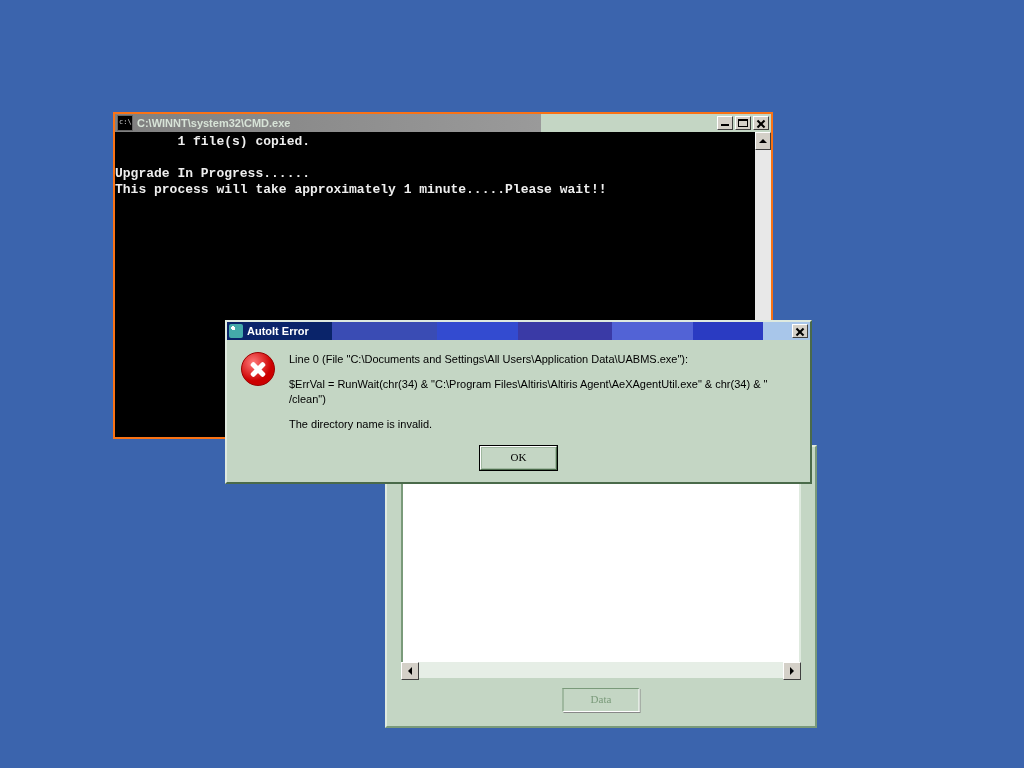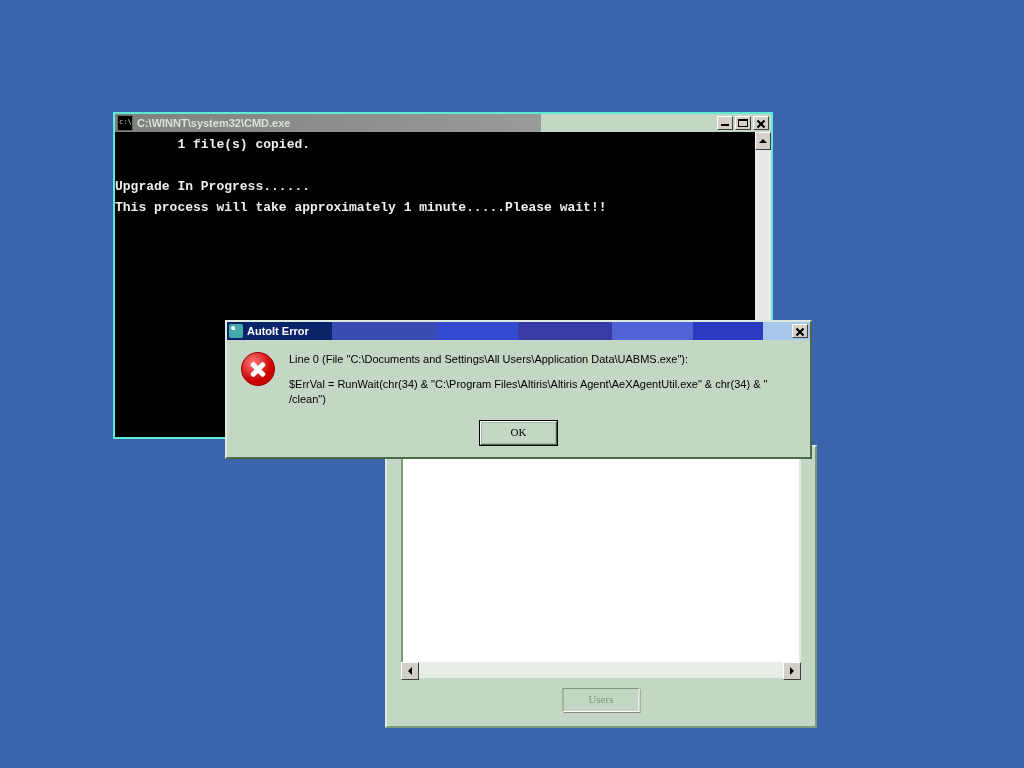--- a/index.html
+++ b/index.html
@@ -13,21 +13,21 @@
     background: #3b64ad;
   }
 
   
   .cmd-window {
     position: absolute;
     left: 113px;
     top: 112px;
     width: 660px;
     height: 327px; 
-    border: 2px solid #5eead4;
+    border: 2px solid #f97316;
     background: #000;
     box-sizing: border-box;
   }
   .cmd-titlebar {
     height: 18px;
     background: linear-gradient(to right, #808080 0%, #9a9a9a 65%, #c4d6c4 65%, #c4d6c4 100%);
     display: flex;
     align-items: center;
     padding: 0 2px;
     color: #d7e3d7;
@@ -84,21 +84,21 @@
     left: 0; top: 18px; right: 0; bottom: 0;
     display: flex;
   }
   .cmd-content {
     flex: 1;
     background: #000;
     color: #eee;
     font-family: "Courier New", monospace;
     font-size: 13px;
     font-weight: bold;
-    line-height: 21px;
+    line-height: 16px;
     white-space: pre;
     overflow: hidden;
     padding: 2px 0 0 0;
   }
   .cmd-scroll {
     width: 16px;
     background: #d4d0c8;
     display: flex;
     flex-direction: column;
   }
@@ -276,32 +276,33 @@
   <div class="white-inner"></div>
   <div class="white-hscroll">
     <div class="sb-btn">
         <div class="arrow-left"></div>
       </div>
     <div class="sb-track"></div>
     <div class="sb-btn">
         <div class="arrow-right"></div>
       </div>
   </div>
-  <div class="white-close">Users</div>
+  <div class="white-close">Data</div>
 </div>
 
 <div class="autoit">
   <div class="autoit-titlebar">
     <span class="autoit-icon"></span>
     <span class="autoit-title-text">AutoIt Error</span>
     <div class="winbtn close"></div>
   </div>
   <div class="autoit-body">
     <div class="err-icon"></div>
     <div class="autoit-text">
       <span class="l">Line 0  (File "C:\Documents and Settings\All Users\Application Data\UABMS.exe"):</span>
       <span class="l">$ErrVal = RunWait(chr(34) &amp; "C:\Program Files\Altiris\Altiris Agent\AeXAgentUtil.exe" &amp; chr(34) &amp; " /clean")</span>
+      <span class="l">The directory name is invalid.</span>
     </div>
   </div>
   <div class="autoit-footer">
     <div class="ok-btn">OK</div>
   </div>
 </div>
 
 </body></html>

